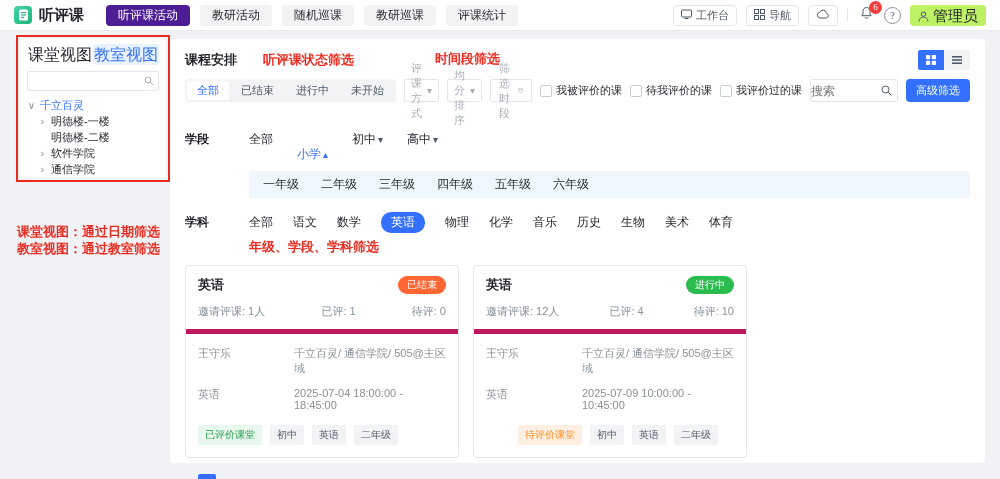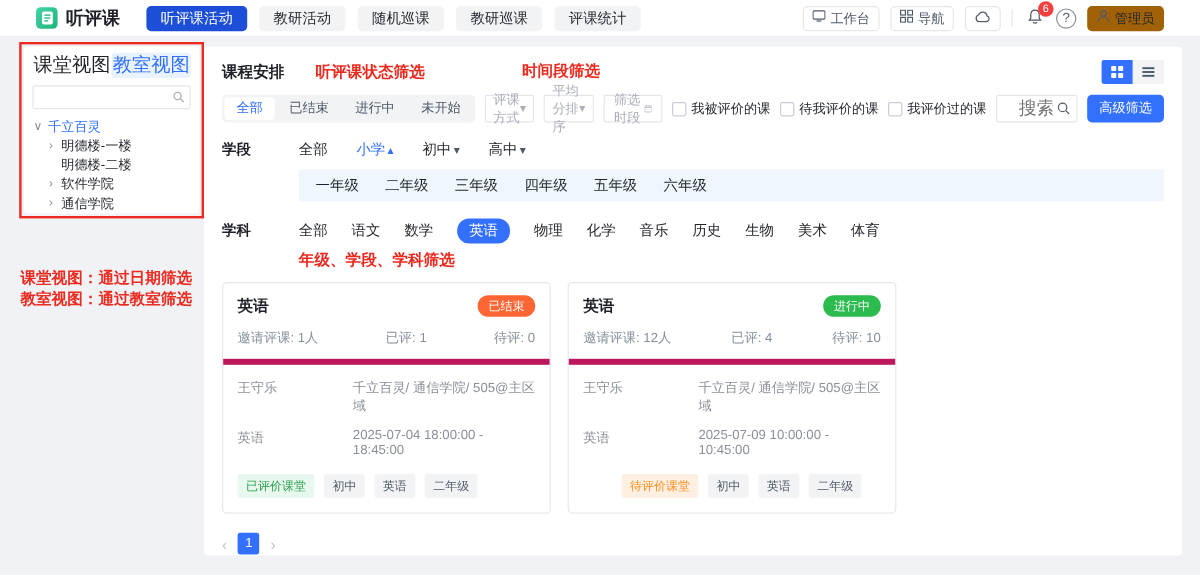--- a/index.html
+++ b/index.html
@@ -4,39 +4,39 @@
 <style>
   * { box-sizing: border-box; margin: 0; padding: 0; }
   html,body { width:1000px; height:479px; }
   body {
     font-family:"Liberation Sans","DejaVu Sans",sans-serif;
     font-size:12px; color:#1f2329; background:#f0f2f5;
     position:relative; overflow:hidden;
   }
   
   .topbar { position:absolute; top:0; left:0; width:1000px; height:31px; background:#fff;
-    border-bottom:1px solid #e9ebf0; display:flex; align-items:center; padding:0 30px; z-index:5; }
+    border-bottom:1px solid #e9ebf0; display:flex; align-items:center; padding:0 14px; z-index:5;font-family:Liberation Serif, serif; }
   .logo { width:18px; height:18px; border-radius:4px; background:linear-gradient(135deg,#40d6a4,#1fb27c);
     display:flex; align-items:center; justify-content:center; flex:0 0 auto; }
   .app-title { font-size:15px; font-weight:bold; margin:0 22px 0 7px; }
   .nav { display:flex; gap:10px; }
   .nav-item { height:21px; line-height:21px; padding:0 12px; border-radius:4px; background:#f2f3f5;
     color:#1f2329; font-size:12px; cursor:pointer; white-space:nowrap; }
-  .nav-item.active { background:#1d4ed8; color:#fff; }
+  .nav-item.active { background:#4c1d95; color:#fff; }
   .top-right { margin-left:auto; display:flex; align-items:center; gap:9px; }
   .hbtn { height:21px; display:flex; align-items:center; gap:4px; padding:0 7px;
     border:1px solid #e5e6eb; border-radius:4px; color:#4e5969; font-size:11px; background:#fff; }
   .vdiv { width:1px; height:14px; background:#e5e6eb; }
   .bell-wrap { position:relative; width:18px; height:18px; display:flex; align-items:center; justify-content:center; }
   .badge { position:absolute; top:-5px; right:-7px; min-width:13px; height:13px; padding:0 2px;
     background:#f53f3f; color:#fff; border-radius:7px; font-size:9px; line-height:13px; text-align:center; }
   .help-circle { width:17px; height:17px; border:1px solid #8a9099; border-radius:50%; color:#4e5969;
     font-size:11px; display:flex; align-items:center; justify-content:center; }
-  .admin-btn { height:21px; display:flex; align-items:center; gap:4px; padding:0 8px;
-    background:#a16207; border-radius:4px; color:#1f2329; font-size:11px; }
+  .admin-btn { height:21px; display:flex; align-items:flex-end; gap:4px; padding:0 8px;
+    background:#bef264; border-radius:4px; color:#1f2329; font-size:15px; }
   
   .annot-box { position:absolute; left:16px; top:35px; width:154px; height:147px;
     border:2px solid #ec2b20; z-index:4; pointer-events:none; }
   .sidebar { position:absolute; left:20px; top:39px; width:146px; height:139px; background:#fff;
     border-radius:3px; padding:5px 7px; z-index:3; }
   .view-tabs { display:flex; }
   .view-tab { flex:1; height:21px; line-height:21px; text-align:center; font-size:16px;
     border-radius:3px; color:#1f2329; cursor:pointer; }
   .view-tab.active { background:#e8f3ff; color:#3370ff; }
   .side-search { position:relative; margin-top:6px; }
@@ -68,30 +68,30 @@
     border-radius:3px; cursor:pointer; white-space:nowrap; }
   .seg-item.active { background:#fff; color:#3370ff; }
   .selbox { width:82px; height:23px; border:1px solid #e5e6eb; border-radius:2px; display:flex;
     align-items:center; justify-content:space-between; padding:0 6px; color:#a9aeb8; font-size:11px; cursor:pointer; }
   .selbox .caret { color:#a9aeb8; font-size:10px; }
   .datebox { width:96px; height:23px; border:1px solid #e5e6eb; border-radius:2px; display:flex;
     align-items:center; justify-content:flex-end; padding:0 8px; color:#a9aeb8; font-size:11px; cursor:pointer; }
   .cb-item { display:flex; align-items:center; gap:4px; font-size:11px; color:#1f2329; white-space:nowrap; cursor:pointer;text-align:right; }
   .cb { width:12px; height:12px; border:1px solid #c9cdd4; border-radius:2px; background:#fff; flex:0 0 auto; }
   .msearch { position:relative; }
-  .msearch input { width:68px; height:23px; border:1px solid #e5e6eb; border-radius:2px;
-    padding:0 20px 0 18px; font-size:15px; outline:none; }
+  .msearch input { width:88px; height:23px; border:1px solid #e5e6eb; border-radius:2px;
+    padding:0 20px 0 0; font-size:12px; outline:none; }
   .msearch svg { position:absolute; right:6px; top:6px; }
   .adv-btn { height:23px; line-height:23px; padding:0 10px; background:#3370ff; color:#fff;
     border-radius:4px; font-size:11px; cursor:pointer; white-space:nowrap; }
   .sel-row { display:flex; align-items:center; margin-top:14px; }
   .row-label { width:64px; font-size:12px; font-weight:bold; flex:0 0 auto; }
   .opts { display:flex; gap:24px; align-items:center; }
   .opt { font-size:12px; color:#1f2329; cursor:pointer; white-space:nowrap; }
-  .opt.active { color:#3370ff; }
+  .opt.active { color:#3370ff;margin-top:30px; }
   .opt .caret { font-size:10px; color:#4e5969; margin-left:2px; }
   .opt.active .caret { color:#3370ff; }
   .grades-row { margin:8px 0 0 64px; background:#f0f6fe; height:27px; display:flex;
     align-items:center; gap:22px; padding:0 14px; border-radius:2px; }
   .grade { font-size:12px; color:#1f2329; cursor:pointer; }
   .pill { background:#3370ff; color:#fff !important; padding:2px 10px; border-radius:10px; }
   .annot-grade { margin:5px 0 0 64px; }
   
   .cards { display:flex; gap:14px; margin-top:9px; }
   .card { width:274px; border:1px solid #e5e6eb; border-radius:4px; background:#fff; }

